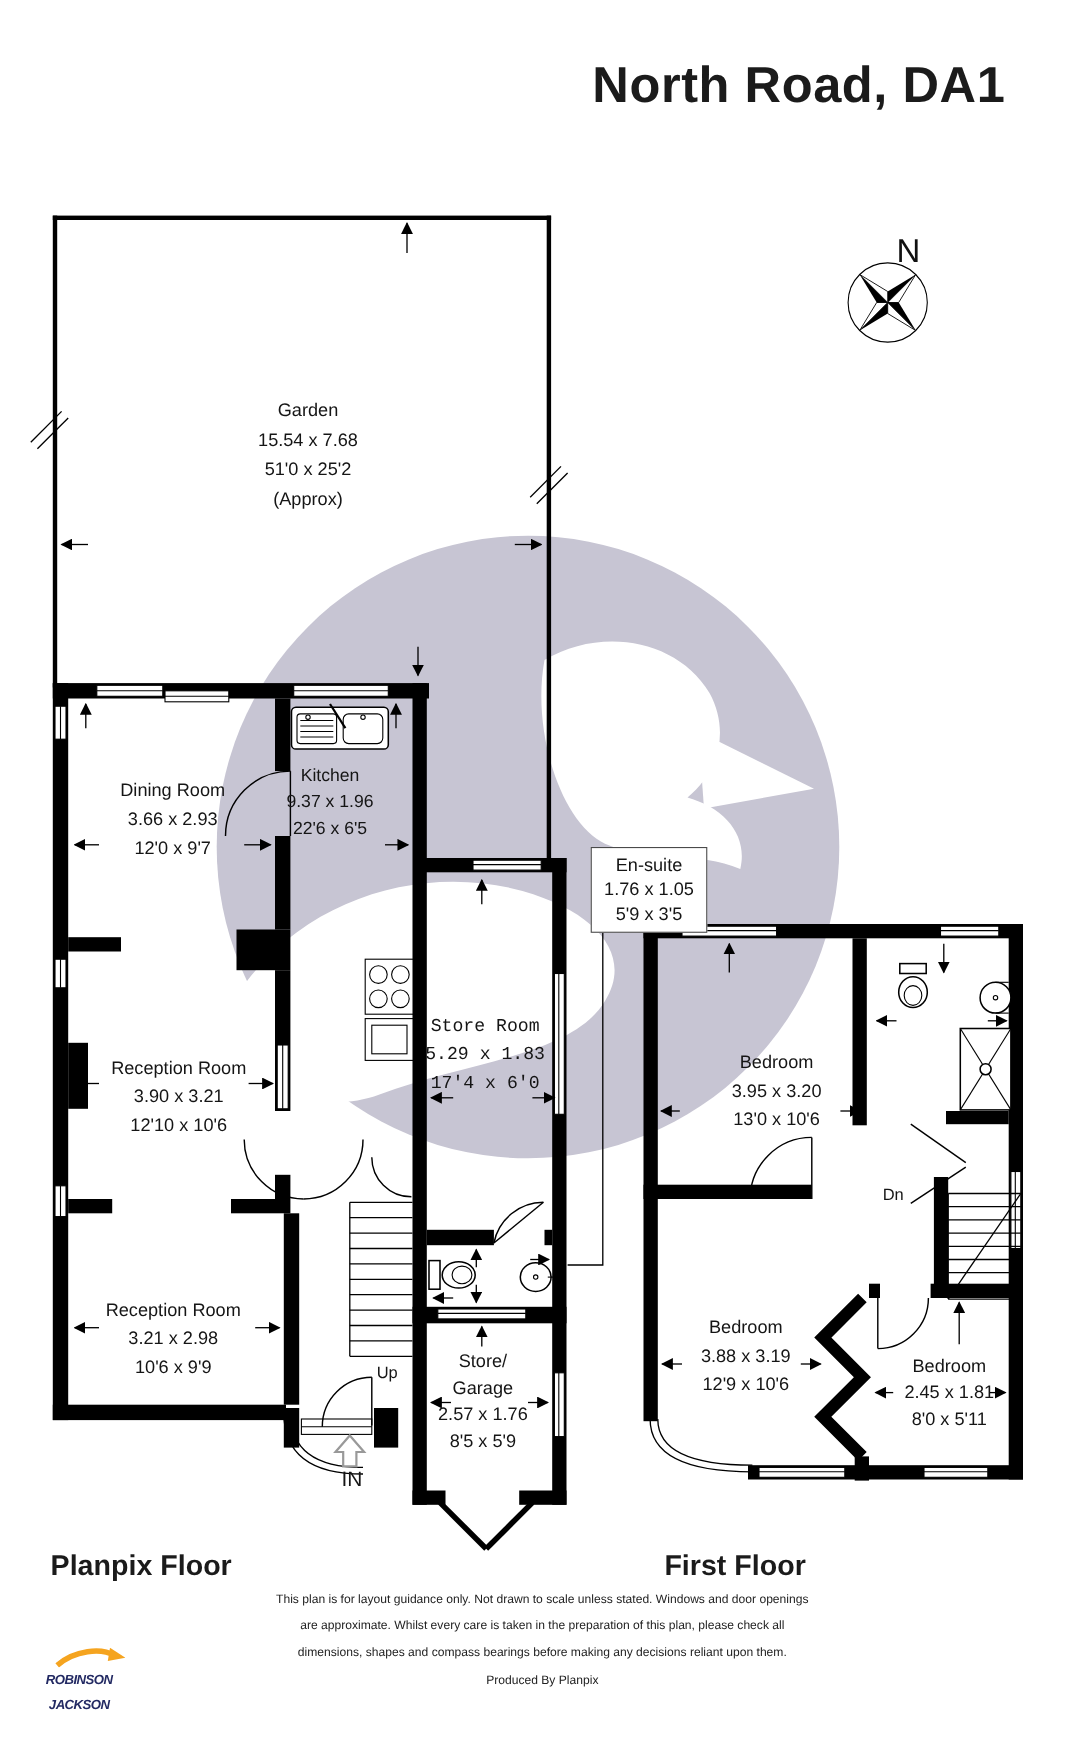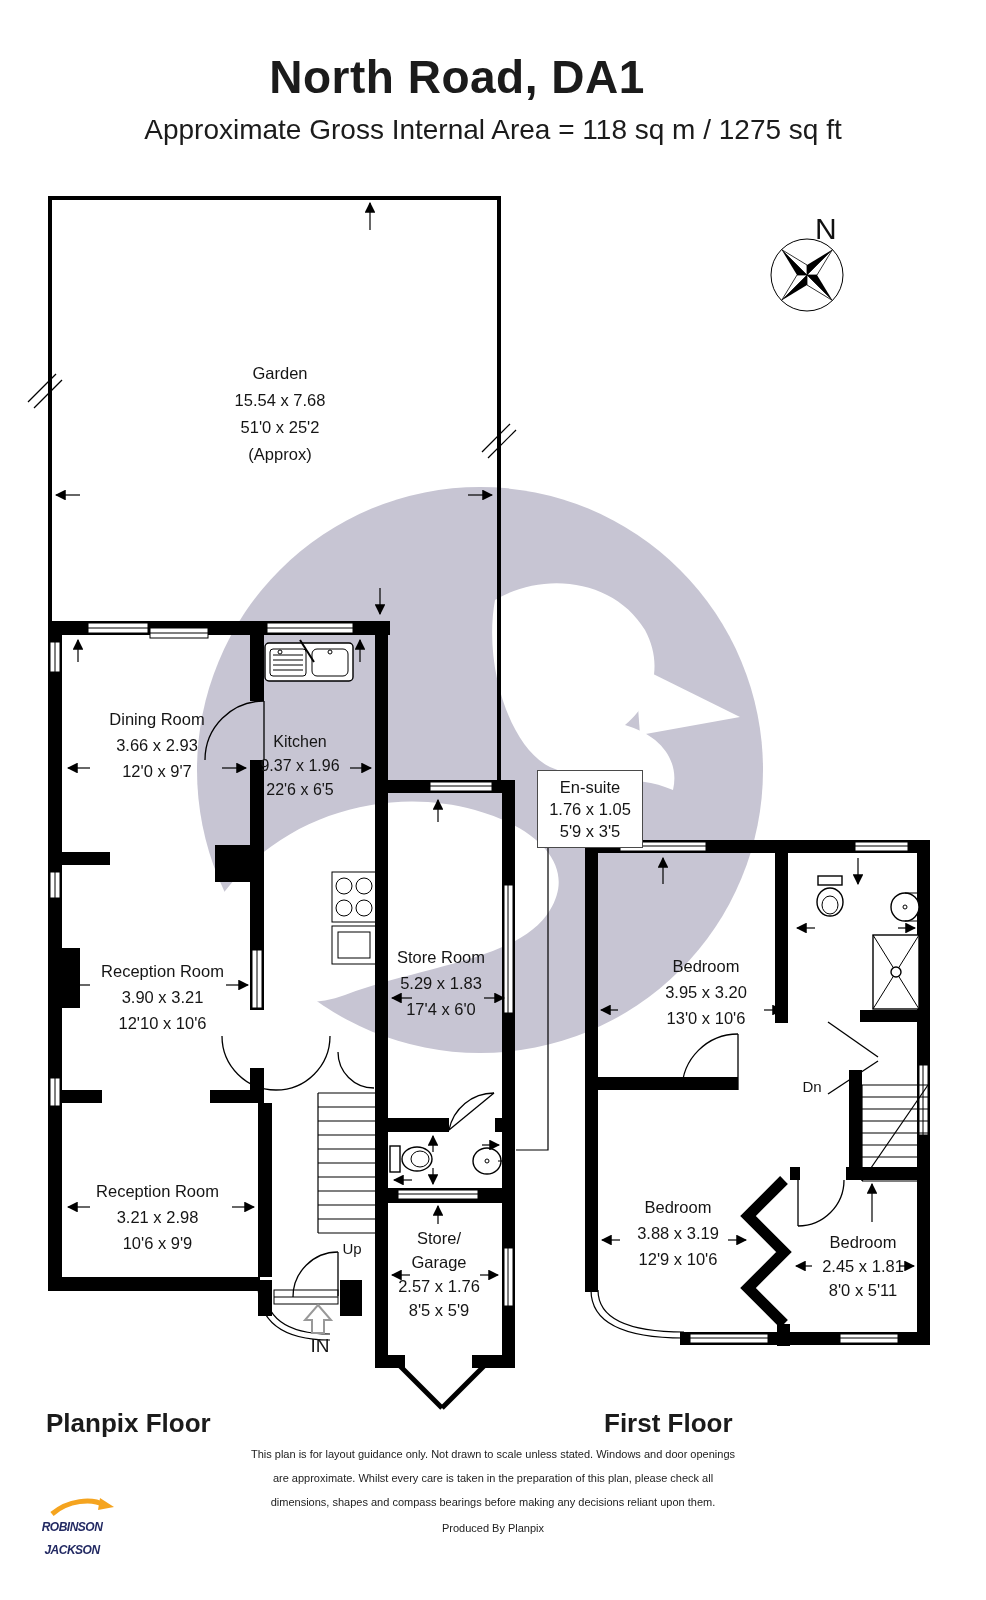--- a/index.html
+++ b/index.html
@@ -4,21 +4,21 @@
 <style>
   html,body{margin:0;padding:0;background:#fff;}
   .page{position:relative;width:986px;height:1600px;background:#fff;overflow:hidden;
         font-family:"Liberation Sans",sans-serif;color:#111;}
   .abs{position:absolute;}
   .lbl{position:absolute;text-align:center;font-size:16.5px;line-height:26px;color:#151515;}
   .lbl div{white-space:nowrap;}
   .lbl.tight{line-height:24px;}
   .lblbox{position:absolute;background:#fff;border:1.3px solid #4a4a4a;text-align:center;
           font-size:16.5px;line-height:22px;padding:5px 2px;color:#151515;}
-  .title{position:absolute;left:0;top:50px;width:914px;text-align:center;
+  .title{position:absolute;left:0;top:50px;width:914px;text-align:right;
          font-size:46px;font-weight:bold;letter-spacing:.5px;color:#1b1b1b;}
   .subtitle{position:absolute;left:0;top:114px;width:986px;text-align:center;font-size:28px;color:#1b1b1b;}
   .floorlbl{position:absolute;font-size:26px;font-weight:bold;color:#1b1b1b;}
   .small{font-size:15px;}
   .inlbl{font-size:19px;}
   .footer-line{position:absolute;left:0;width:986px;text-align:center;font-size:11px;color:#222;}
   .logo{position:absolute;left:28px;top:1498px;width:88px;text-align:center;}
   .logo div{font-size:12px;font-weight:900;font-style:italic;color:#232a63;line-height:23px;letter-spacing:-.5px;}
   
   .wall{fill:#000;}
@@ -29,21 +29,20 @@
   .dim{stroke:#000;stroke-width:1.2;}
   .fix{fill:#fff;stroke:#000;stroke-width:1.4;}
   .fixl{stroke:#000;stroke-width:1;fill:none;}
 </style>
 </head>
 <body>
 
 <div class="page">
 
   <div class="title">North Road, DA1</div>
-  <div class="subtitle">Approximate Gross Internal Area = 118 sq m / 1275 sq ft</div>
 
   <svg class="abs" style="left:195px;top:485px;" width="570" height="570" viewBox="0 0 570 570">
     <circle cx="285" cy="285" r="283" fill="#c7c5d3"></circle>
     <path fill="#fff" d="M300,115 C350,85 420,95 450,145 C468,178 460,215 430,240 C465,250 485,275 478,305 C440,288 395,300 355,282 C315,263 288,180 300,115 Z"></path>
     <path fill="#fff" d="M440,180 L545,232 L445,250 Z"></path>
     <path fill="#fff" d="M20,420 C80,330 190,300 280,325 C350,345 380,385 355,425 C325,475 230,480 150,510 C90,532 30,500 5,455 Z"></path>
   </svg>
 
   <svg class="abs" style="left:762px;top:222px;" width="100" height="100" viewBox="0 0 100 100">
     <circle cx="45" cy="53" r="36" fill="none" stroke="#000" stroke-width="1"></circle>
@@ -346,39 +345,39 @@
     <div>51'0 x 25'2</div>
     <div>(Approx)</div>
   </div>
 
   <div class="lbl" style="left:57px;top:706px;width:200px;">
     <div>Dining Room</div>
     <div>3.66 x 2.93</div>
     <div>12'0 x 9'7</div>
   </div>
 
-  <div class="lbl tight" style="left:220px;top:694px;width:160px;font-size:16px;margin-top:36px;">
+  <div class="lbl tight" style="left:220px;top:694px;width:160px;font-size:16px;">
     <div>Kitchen</div>
     <div>9.37 x 1.96</div>
     <div>22'6 x 6'5</div>
   </div>
 
   <div class="lbl" style="left:50px;top:958px;width:225px;">
     <div>Reception Room</div>
     <div>3.90 x 3.21</div>
     <div>12'10 x 10'6</div>
   </div>
 
   <div class="lbl" style="left:45px;top:1178px;width:225px;">
     <div>Reception Room</div>
     <div>3.21 x 2.98</div>
     <div>10'6 x 9'9</div>
   </div>
 
-  <div class="lbl" style="left:365px;top:944px;width:152px;">
+  <div class="lbl" style="left:365px;top:920px;width:152px;font-family:Liberation Mono, monospace;">
     <div>Store Room</div>
     <div>5.29 x 1.83</div>
     <div>17'4 x 6'0</div>
   </div>
 
   <div class="lbl tight" style="left:363px;top:1226px;width:152px;">
     <div>Store/</div>
     <div>Garage</div>
     <div>2.57 x 1.76</div>
     <div>8'5 x 5'9</div>

